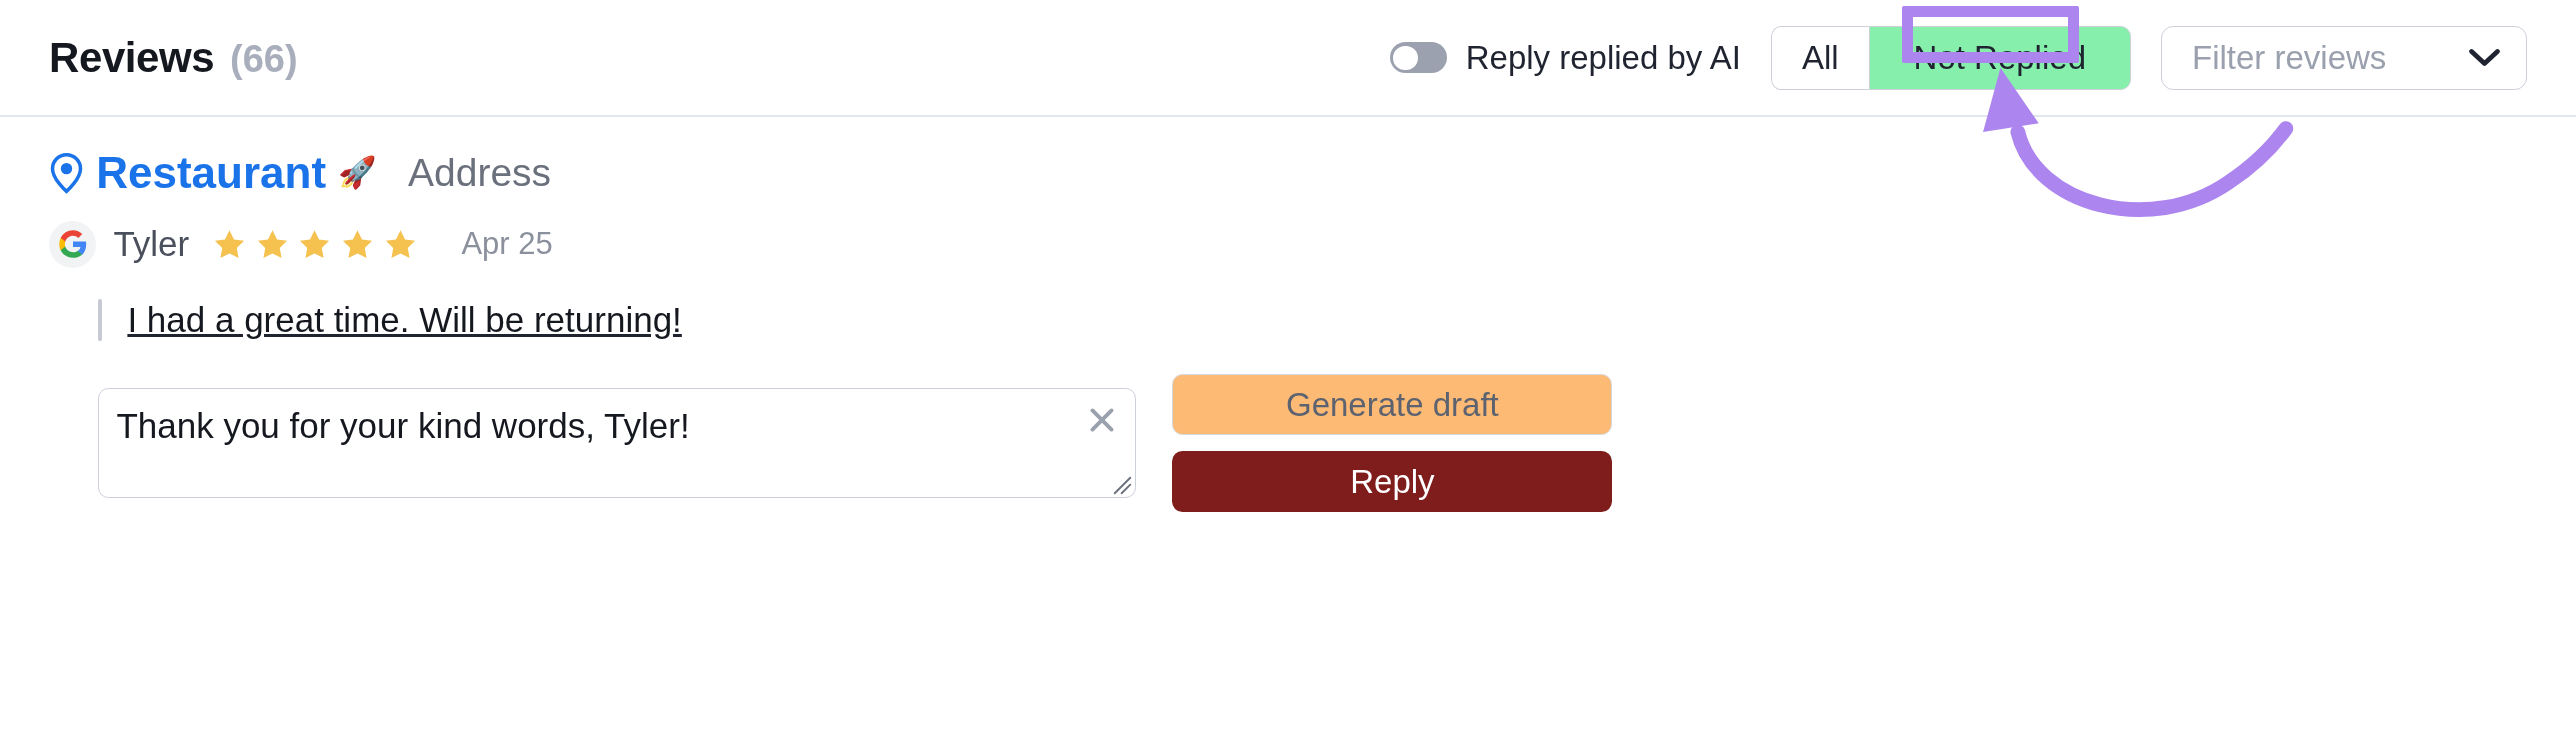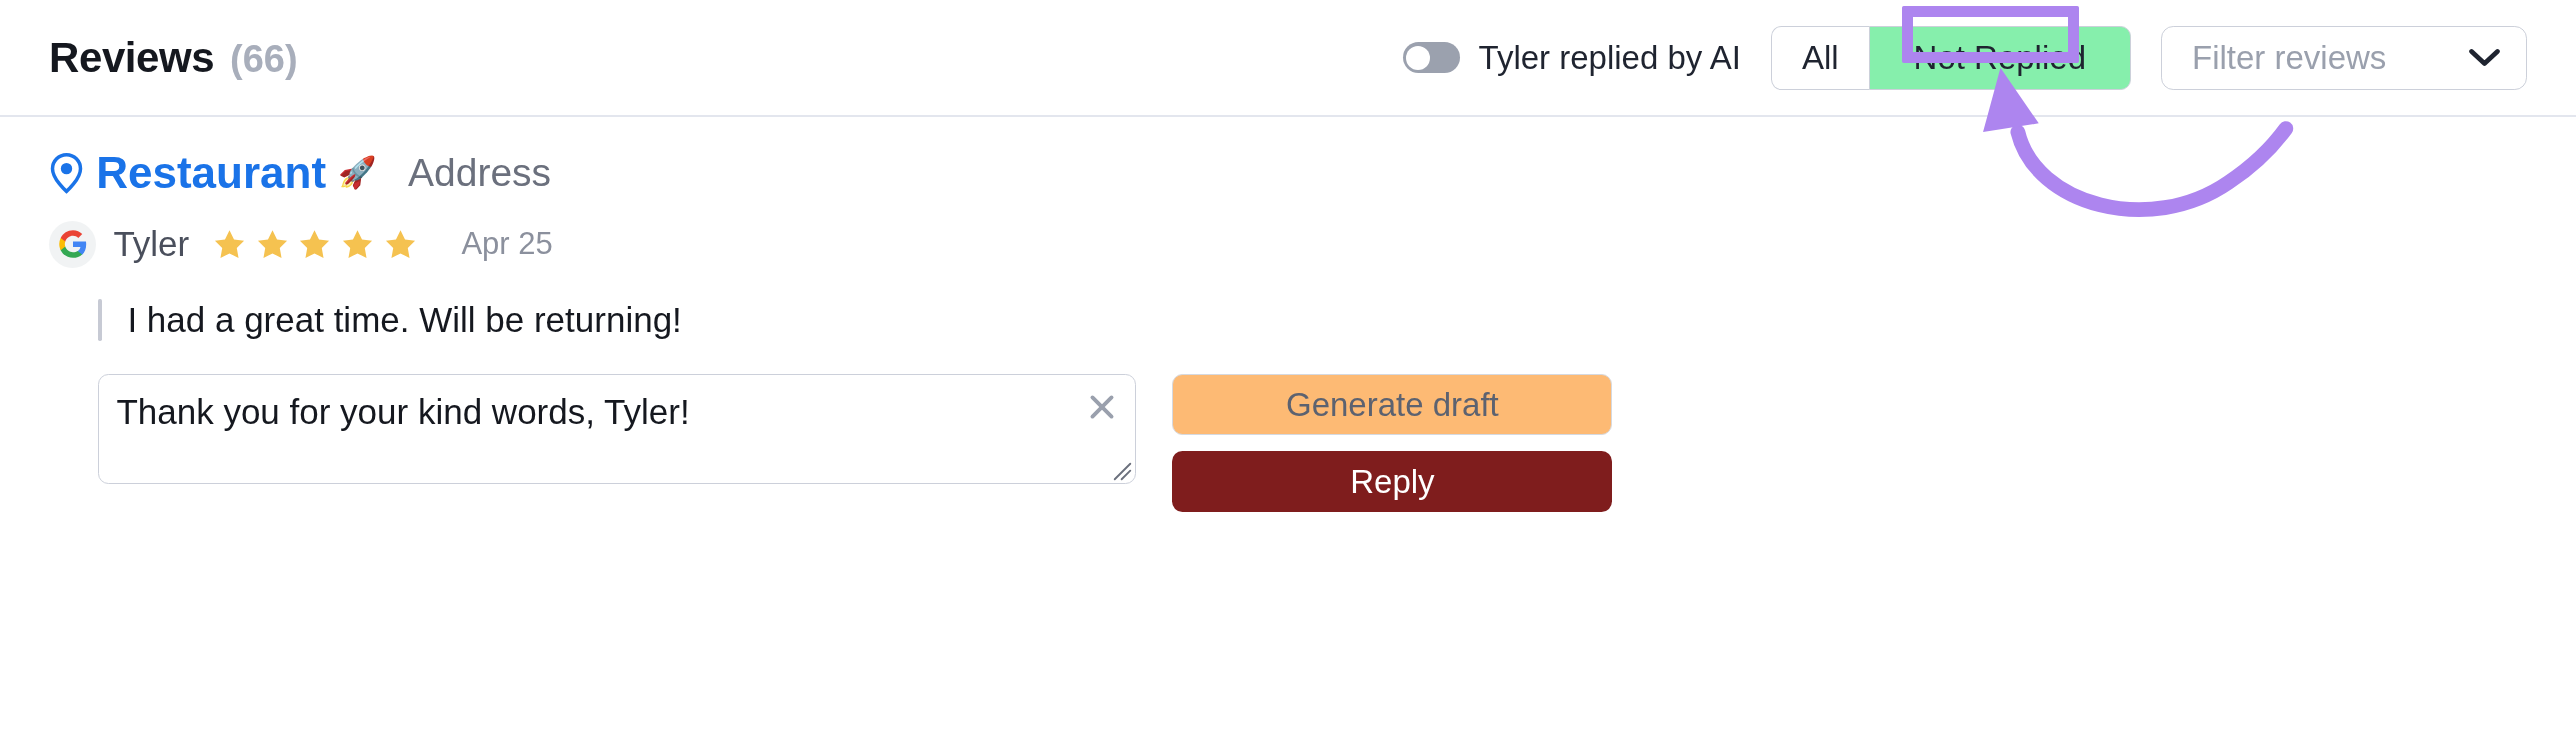--- a/index.html
+++ b/index.html
@@ -185,37 +185,38 @@
     font-size: 31px;
     color: #8b909d;
     margin-left: 26px;
     white-space: nowrap;
   }
 
   .review-text-row {
     display: flex;
     margin-top: 30px;
     padding-left: 49px;
+    text-decoration: underline;
   }
   .quote-bar {
     width: 4.4px;
     background: #c7cad4;
     flex: none;
     border-radius: 1.7px;
   }
   .review-text {
     font-size: 35px;
     color: #15181f;
     padding-left: 25px;
     line-height: 1.2;
   }
 
   .reply-row {
     display: flex;
-    align-items: flex-start;
+    align-items: center;
     gap: 19px;
     margin-top: 33px;
     padding-left: 49px;
   }
   .textarea-wrap {
     position: relative;
     width: 1038px;
     height: 110px;
     border: 1.7px solid #ccd0da;
     border-radius: 10.4px;
@@ -299,21 +300,21 @@
     <span class="page-title">Reviews</span>
     <span class="page-count">(66)</span>
   </div>
 
   <div class="header-right">
 
     <div class="toggle-group">
       <div class="toggle">
         <div class="knob"></div>
       </div>
-      <span class="toggle-label">Tyler replied by AI</span>
+      <span class="toggle-label">Reply replied by AI</span>
     </div>
 
     <div class="segmented">
       <div class="seg first">All</div>
       <div class="seg last">Not Replied</div>
     </div>
 
     <div class="filter-select">
       <span class="filter-placeholder">Filter reviews</span>
       <svg class="chev" width="31" height="19" viewBox="0 0 36 22">

